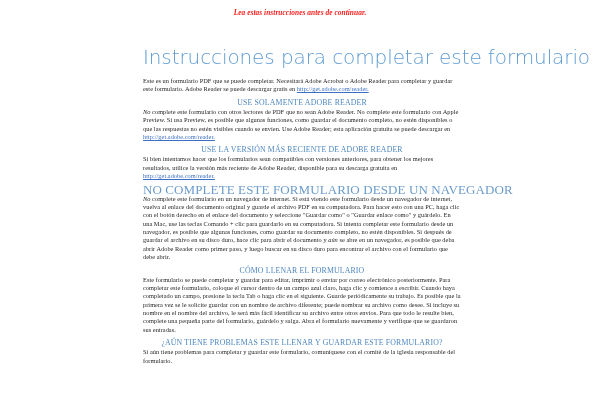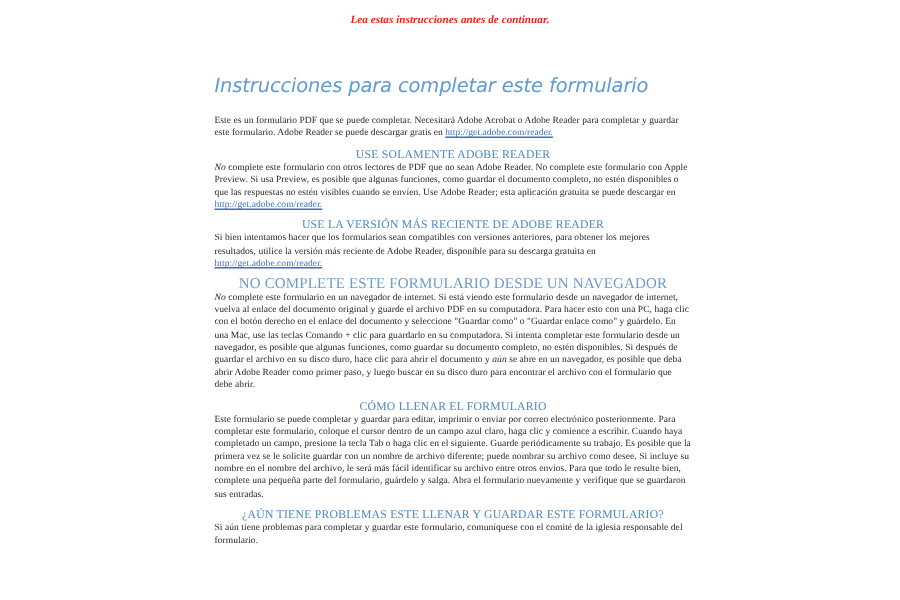--- a/index.html
+++ b/index.html
@@ -46,43 +46,42 @@
   .content {
     position: absolute;
     left: 143px;
     top: 48px;
     width: 318px;
   }
 
   .doc-title {
     font-family: "DejaVu Sans", "Liberation Sans", sans-serif;
     font-weight: 300;
-    font-size: 13px;
+    font-size: 20px;
     line-height: 19px;
     color: #5e9bd3;
     margin: 0 0 10px 0;
     letter-spacing: -0.1px;
     white-space: nowrap;
-    font-style: italic;
   }
 
   h2.section-heading {
     font-family: "Liberation Serif", "DejaVu Serif", serif;
     font-weight: normal;
     font-size: 7.8px;
     line-height: 9.4px;
     color: #4f87bf;
     margin: 4.2px 0 0.6px 0;
     letter-spacing: 0.16px;
     white-space: nowrap;
     text-align: center;
   }
   h2.section-heading.soft {
     color: #6b9ccd;
-    font-size: 10px;
+    font-size: 13px;
     letter-spacing: 0.1px;
   }
 
   p.body {
     font-size: 6.35px;
     line-height: 8.35px;
     margin: 0 0 0.5px 0;
     text-align: left;
     color: #1f1f1f;
     letter-spacing: 0.03px;

